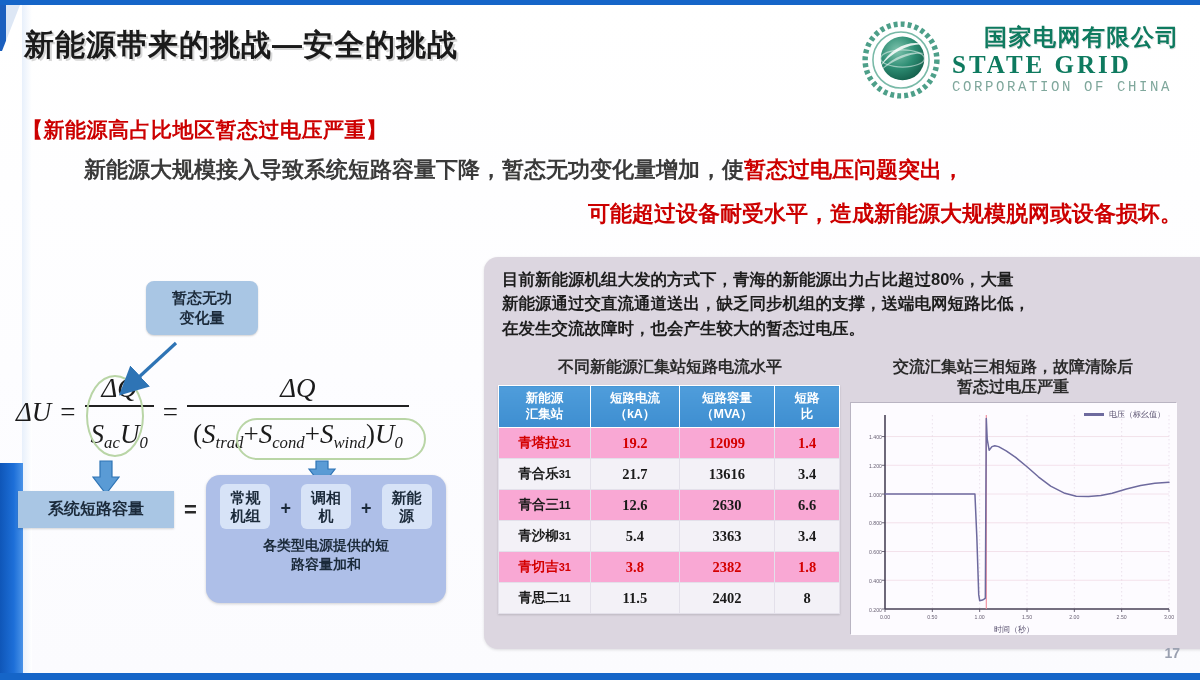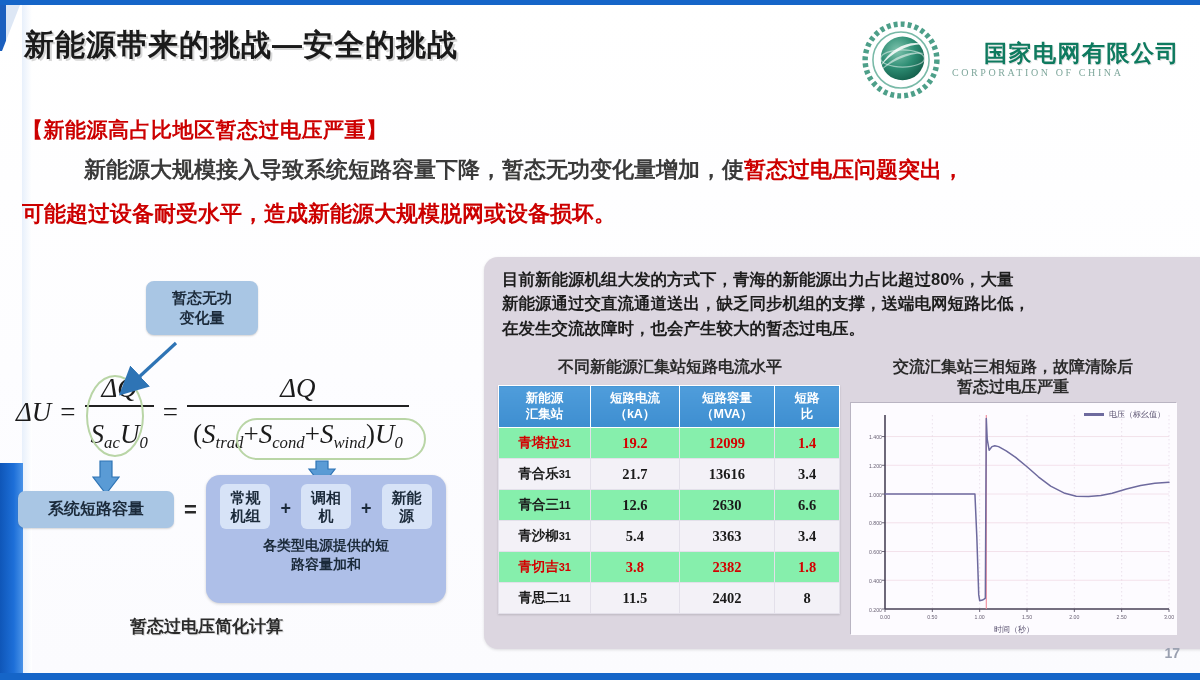--- a/index.html
+++ b/index.html
@@ -48,40 +48,40 @@
   .logo-cn {
     font-size: 23px; font-weight: bold; color: #0e7a5f;
     letter-spacing: 1.5px; text-shadow: 1px 1px 0 rgba(0,0,0,0.12); margin-left: 32px;
   }
   .logo-en {
     font-size: 25px; font-weight: bold; color: #0e7a5f;
     letter-spacing: 3px; margin-top: 3px;
     font-family: "Liberation Serif", "DejaVu Serif", serif;
   }
   .logo-sub {
-    font-size: 10px; color: #7fa79c; letter-spacing: 2.6px; margin-top: 3px;
-    font-family: Liberation Serif, serif;
+    font-size: 14px; color: #7fa79c; letter-spacing: 2.6px; margin-top: 3px;
+    font-family: Liberation Mono, monospace;
   }
 
   
   .bracket-head {
     position: absolute; left: 22px; top: 98px;
     font-size: 21px; font-weight: bold; color: #cc0000;
     letter-spacing: 0.5px;
     margin-top: 13px;
   }
   .para {
     position: absolute; left: 22px; top: 148px; width: 1160px;
     font-size: 22px; line-height: 1.55; color: #3a3a3a; font-weight: bold;
   }
   .para .indent { display: inline-block; width: 62px; }
   .para .hl { color: #cc0000; }
   .para-l2 {
     position: absolute; left: 22px; top: 192px; width: 1160px;
-    font-size: 22px; line-height: 1.55; color: #cc0000; font-weight: bold;
+    font-size: 22px; line-height: 1.55; color: #cc0000; font-weight: bold; text-align: right;
   }
 
   
   .formula-area { position: absolute; left: 0; top: 258px; width: 478px; height: 400px; }
 
   .callout {
     position: absolute; left: 146px; top: 18px;
     width: 112px; padding: 7px 6px;
     background: #a9c6e4; border-radius: 8px;
     color: #1b2a3a; font-size: 15px; font-weight: bold;
@@ -108,21 +108,21 @@
   .ell-right {
     position: absolute; left: 236px; top: 155px; width: 190px; height: 42px;
     border: 2px solid #b9d5a6; border-radius: 22px;
   }
 
   .arrow-svg { position: absolute; left: 0; top: 0; width: 478px; height: 400px; pointer-events: none; }
 
   .pill-left {
     position: absolute; left: 18px; top: 228px;
     width: 156px; padding: 8px 4px;
-    background: #a9c6e4; border-radius: 7px;
+    background: #a9c6e4; border-radius: 0;
     color: #1b2a3a; font-size: 16px; font-weight: bold; text-align: center;
     box-shadow: 0 1px 2px rgba(0,0,0,0.16);
   }
   .eqsign {
     position: absolute; left: 184px; top: 234px;
     font-size: 22px; font-weight: bold; color: #2a2a2a;
   }
   .blue-box {
     position: absolute; left: 206px; top: 212px;
     width: 240px; height: 128px;
@@ -164,21 +164,21 @@
   }
   .chart-title {
     position: absolute; left: 368px; top: 100px; width: 322px;
     text-align: center; font-size: 16px; font-weight: bold; color: #2b2b2b;
     line-height: 1.28;
   }
 
   table.data {
     position: absolute; left: 14px; top: 128px;
     width: 342px; border-collapse: collapse;
-    background: #86efac;
+    background: #f9a8d4;
     box-shadow: 0 1px 2px rgba(0,0,0,0.15);
   }
   table.data th {
     background: linear-gradient(180deg,#4f9ddb 0%,#3e8ed0 100%);
     color: #ffffff; font-size: 12.5px; font-weight: bold;
     padding: 5px 2px; line-height: 1.25;
     border: 1px solid #ffffff;
   }
   table.data td {
     border: 1px solid #e3e0ea;
@@ -246,20 +246,21 @@
           <circle cx="50" cy="50" r="36" fill="none" stroke="#3f9b81" stroke-width="2" opacity="0.7"></circle>
           <circle cx="52" cy="48" r="28" fill="url(#gball)"></circle>
           <path d="M24,58 C36,34 62,24 80,30 C62,28 38,40 24,58 Z" fill="#ffffff" opacity="0.85"></path>
           <path d="M22,66 C36,46 64,36 82,42 C64,40 38,50 22,66 Z" fill="#ffffff" opacity="0.55"></path>
           <ellipse cx="52" cy="48" rx="28" ry="11" fill="none" stroke="#ffffff" stroke-width="1.6" opacity="0.5"></ellipse>
         </g>
       </svg>
     </div>
     <div class="logo-text">
       <div class="logo-cn">国家电网有限公司</div>
+      <div class="logo-en">STATE GRID</div>
       <div class="logo-sub">CORPORATION OF CHINA</div>
     </div>
   </div>
 
   <div class="bracket-head">【新能源高占比地区暂态过电压严重】</div>
 
   <div class="para">
     <span class="indent"></span><span>新能源大规模接入导致系统短路容量下降，暂态无功变化量增加，使</span><span class="hl">暂态过电压问题突出，</span>
   </div>
   <div class="para-l2">可能超过设备耐受水平，造成新能源大规模脱网或设备损坏。</div>
@@ -324,21 +325,20 @@
           <div>新能</div>
           <div>源</div>
         </div>
       </div>
       <div class="blue-box-cap">
         <div>各类型电源提供的短</div>
         <div>路容量加和</div>
       </div>
     </div>
 
-    <div class="fig-cap">暂态过电压简化计算</div>
   </div>
 
   <div class="right-panel">
 
     <div class="rp-text">
       <div>目前新能源机组大发的方式下，青海的新能源出力占比超过80%，大量</div>
       <div>新能源通过交直流通道送出，缺乏同步机组的支撑，送端电网短路比低，</div>
       <div>在发生交流故障时，也会产生较大的暂态过电压。</div>
     </div>
 

